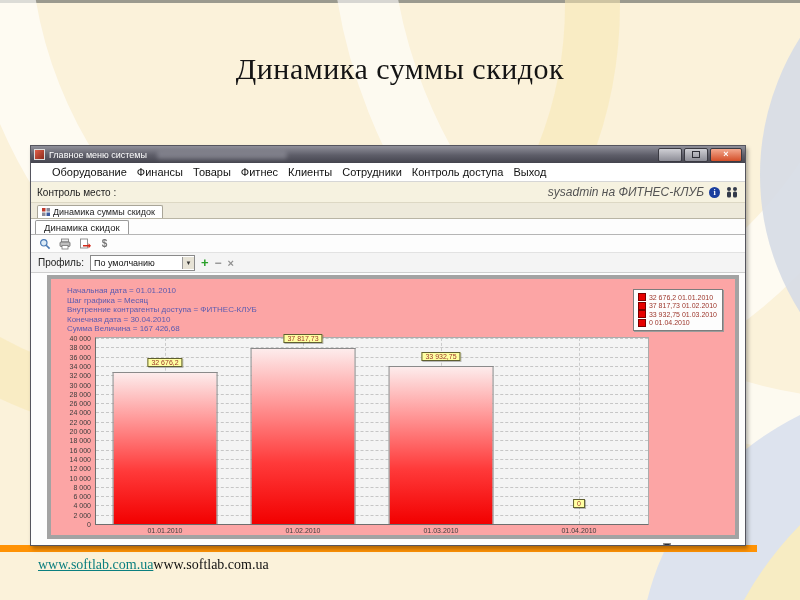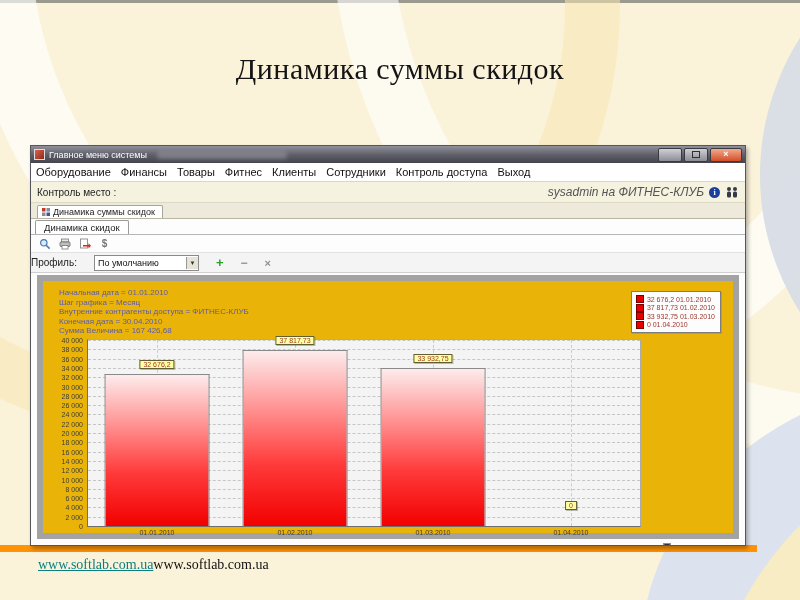--- a/index.html
+++ b/index.html
@@ -27,21 +27,21 @@
   .titlebar .smudge{width:130px;height:8px;margin-left:10px;background:#9a9aa4;opacity:.55;
     filter:blur(2px);border-radius:3px;}
   .win-controls{margin-left:auto;display:flex;gap:2px;}
   .wbtn{width:22px;height:12px;border:1px solid #3a3a42;border-radius:2px;
     background:linear-gradient(#cfcfd4,#8d8d96);display:flex;align-items:center;justify-content:center;}
   .wbtn .bar{width:7px;height:2px;background:#2e2e36;}
   .wbtn .box{width:6px;height:5px;border:1px solid #2e2e36;}
   .wbtn.close{width:30px;background:linear-gradient(#f3a98e,#d44f28);color:#fff;
     font-size:9px;line-height:9px;font-weight:bold;}
   .menubar{height:18px;background:#ffffff;border-bottom:1px solid #d6d6d6;display:flex;
-    align-items:center;padding:0 0;flex:0 0 auto;}
+    align-items:center;padding:0 16px;flex:0 0 auto;}
   .menu-item{font-size:11px;color:#111;padding:0 5px;white-space:nowrap;cursor:default;}
   .workspace-row{height:20px;background:#f6f2e0;border-bottom:1px solid #ddd8c4;display:flex;
     align-items:center;padding:0 6px;flex:0 0 auto;}
   .ws-label{font-size:10px;color:#222;margin-right:5px;}
   .ws-select{width:122px;height:14px;background:#fff;border:1px solid #8a8a8a;display:flex;
     align-items:center;font-size:10px;padding-left:3px;color:#111;}
   .ws-select .arrow{margin-left:auto;width:12px;height:12px;background:#e7e3d6;border-left:1px solid #999;
     display:flex;align-items:center;justify-content:center;font-size:6px;color:#333;}
   .user-status{margin-left:auto;display:flex;align-items:center;gap:5px;}
   .user-status .txt{font-size:12px;font-style:italic;color:#555;}
@@ -51,32 +51,32 @@
     border-bottom:1px solid #b9b5a5;}
   .outer-tab{background:#fff;border:1px solid #a9a598;border-bottom:none;border-radius:2px 2px 0 0;
     font-size:9px;color:#222;padding:1px 7px 1px 4px;display:flex;align-items:center;gap:3px;}
   .content{flex:1;background:#fdfdfd;display:flex;flex-direction:column;min-height:0;}
   .inner-tabrow{height:15px;display:flex;align-items:flex-end;padding-left:4px;border-bottom:1px solid #b5b5b5;flex:0 0 auto;}
   .inner-tab{background:#fff;border:1px solid #9a9a9a;border-bottom:none;border-radius:2px 2px 0 0;
     font-size:9.5px;padding:1px 8px;color:#222;}
   .icon-toolbar{height:17px;display:flex;align-items:center;gap:7px;padding-left:7px;flex:0 0 auto;}
   .tb-ico{width:13px;height:13px;display:flex;align-items:center;justify-content:center;}
   .dollar{font-size:10px;color:#777;font-weight:bold;}
-  .profile-row{height:19px;display:flex;align-items:center;gap:17px;
+  .profile-row{height:19px;display:flex;align-items:center;padding-left:7px;gap:6px;
     border-top:1px solid #e2e2e2;border-bottom:1px solid #cfcfcf;flex:0 0 auto;background:#f4f4f4;}
   .pr-label{font-size:10px;color:#222;}
   .pr-select{width:100px;height:14px;background:#fff;border:1px solid #8a8a8a;display:flex;
     align-items:center;font-size:9px;padding-left:3px;color:#111;}
   .pr-select .arrow{margin-left:auto;width:11px;height:12px;background:#e7e3d6;border-left:1px solid #999;
     display:flex;align-items:center;justify-content:center;font-size:6px;color:#333;}
   .pr-plus{color:#2aa02a;font-size:13px;font-weight:bold;line-height:10px;}
   .pr-min{color:#909090;font-size:12px;font-weight:bold;line-height:10px;}
   .pr-x{color:#909090;font-size:11px;font-weight:bold;line-height:10px;}
   
-  .chart-panel{flex:1;margin:2px 6px 6px 6px;background:#eab308;border:6px solid #a3a3a3;
+  .chart-panel{flex:1;margin:2px 6px 6px 16px;background:#fca5a5;border:4px solid #a3a3a3;
     position:relative;min-height:0;}
   .info-block{position:absolute;left:16px;top:7px;z-index:2;}
   .info-line{font-size:8px;line-height:9.5px;color:#5b5bb0;white-space:nowrap;}
   .legend{position:absolute;right:12px;top:10px;background:#fdfdfd;border:1px solid #7d7d7d;
     box-shadow:1px 1px 0 #9c9c9c;padding:3px 5px 3px 4px;z-index:3;}
   .legend-row{display:flex;align-items:center;gap:3px;height:8.5px;}
   .legend-swatch{width:6px;height:6px;background:#e60000;border:1px solid #7a0000;flex:0 0 auto;}
   .legend-text{font-size:7px;color:#9c352a;white-space:nowrap;}
   .plot{position:absolute;left:44px;top:58px;width:552px;height:186px;background:#f4f4f4;
     border:1px solid #ababab;border-left:1px solid #6e6e6e;border-bottom:1px solid #6e6e6e;}

